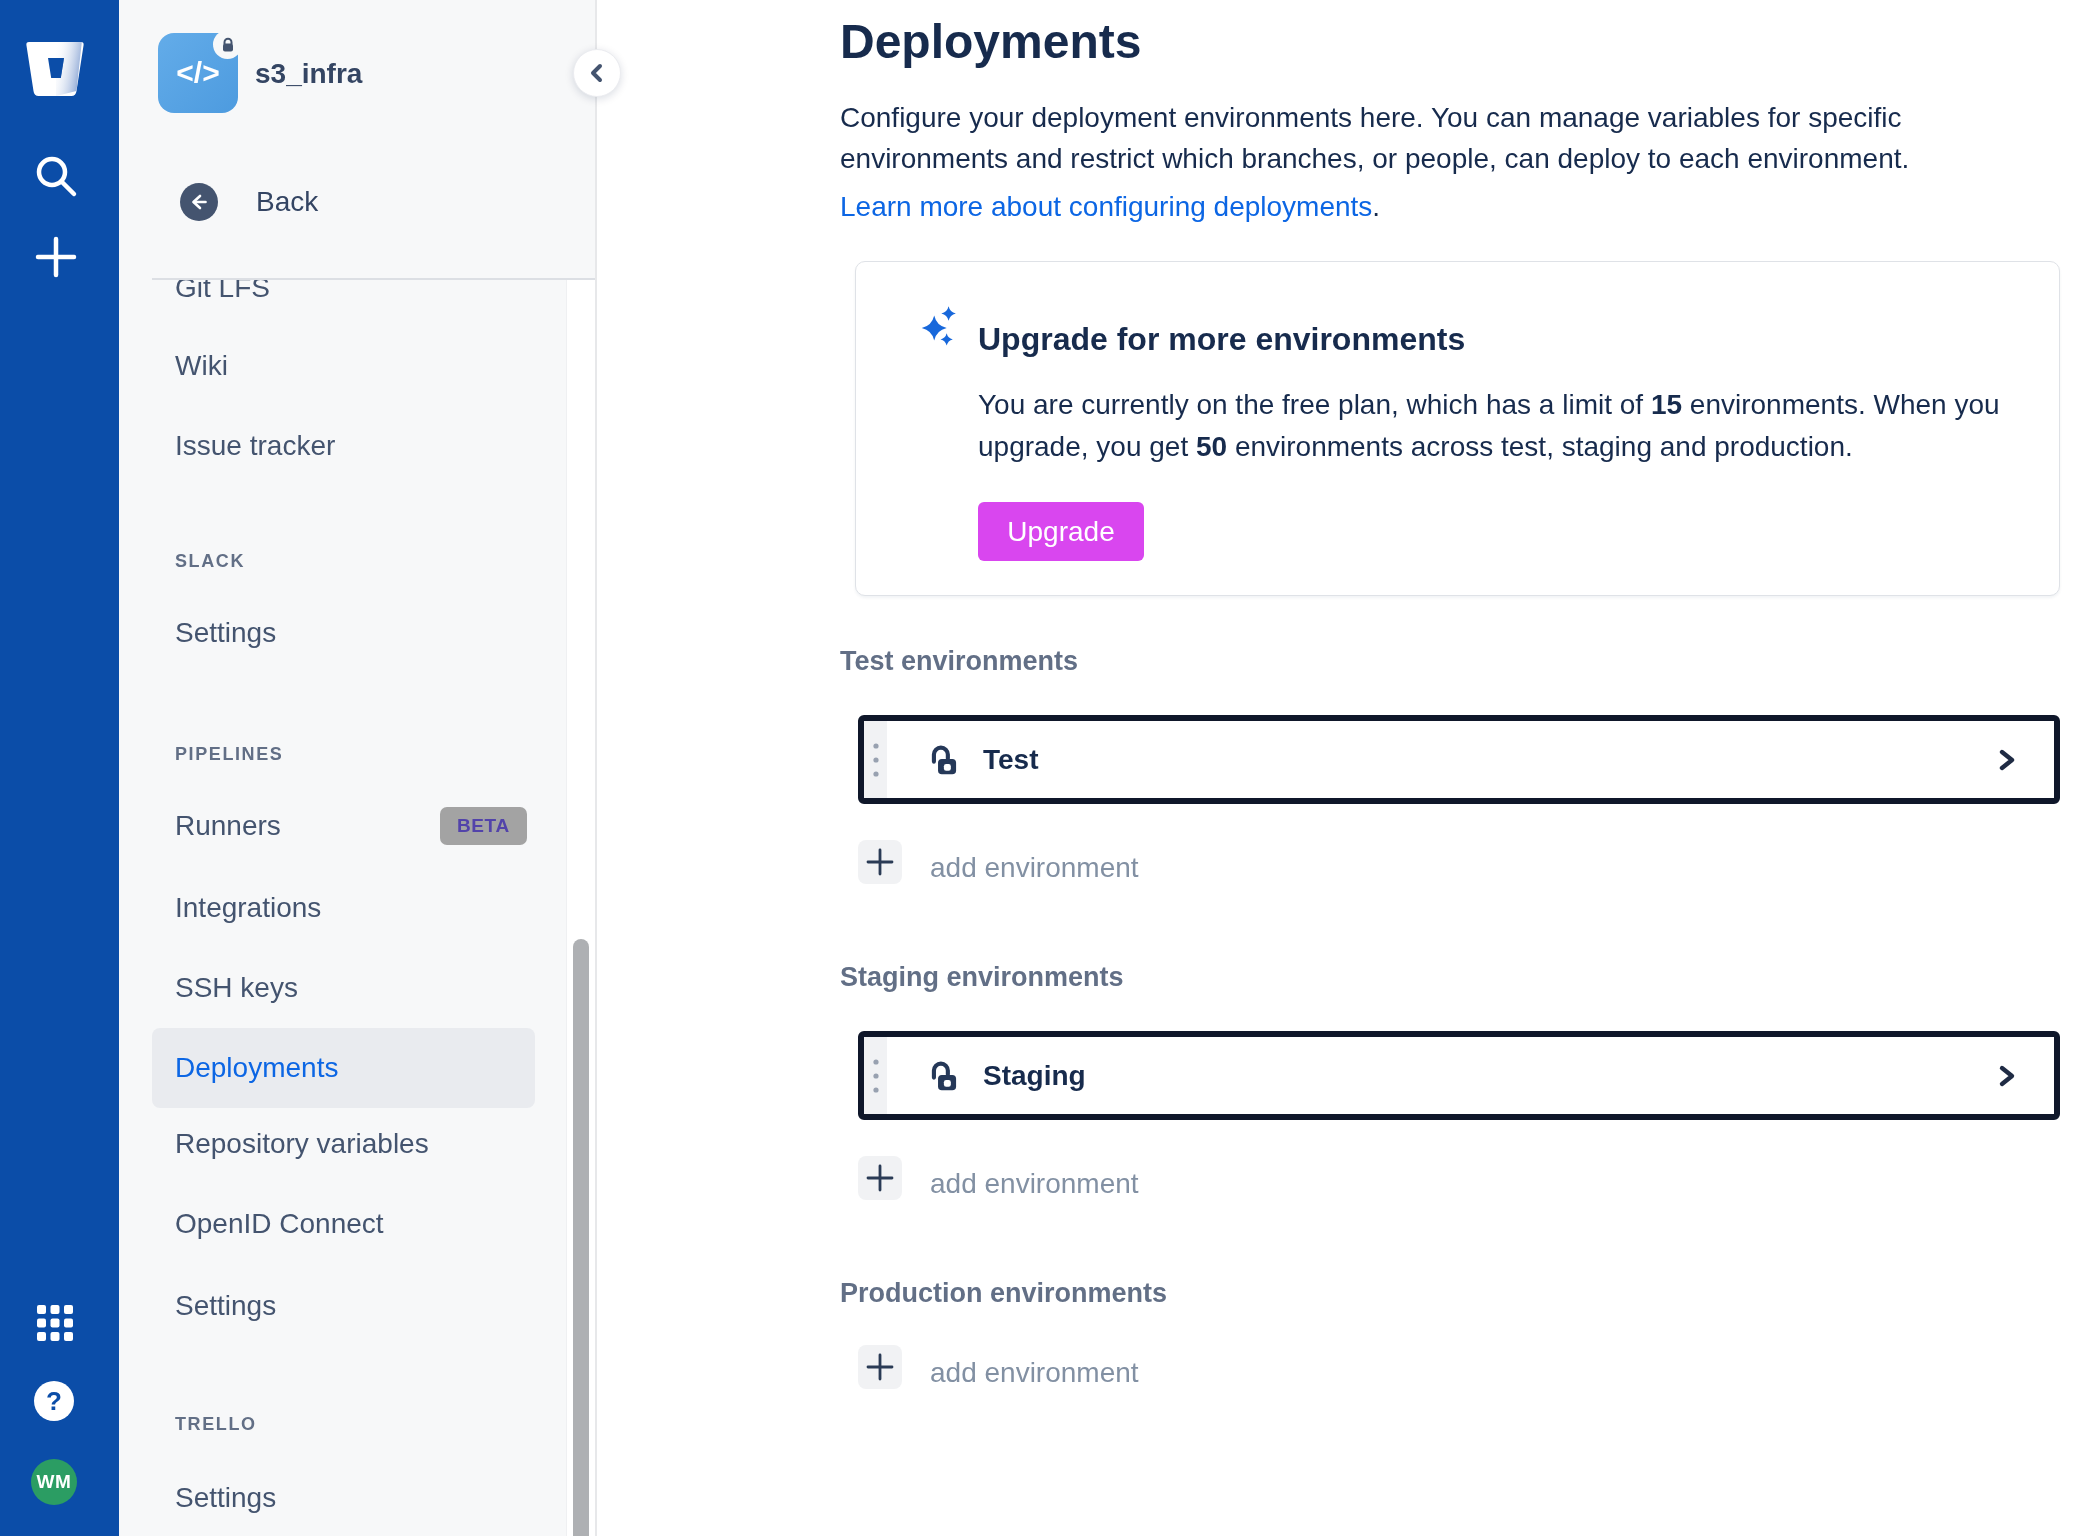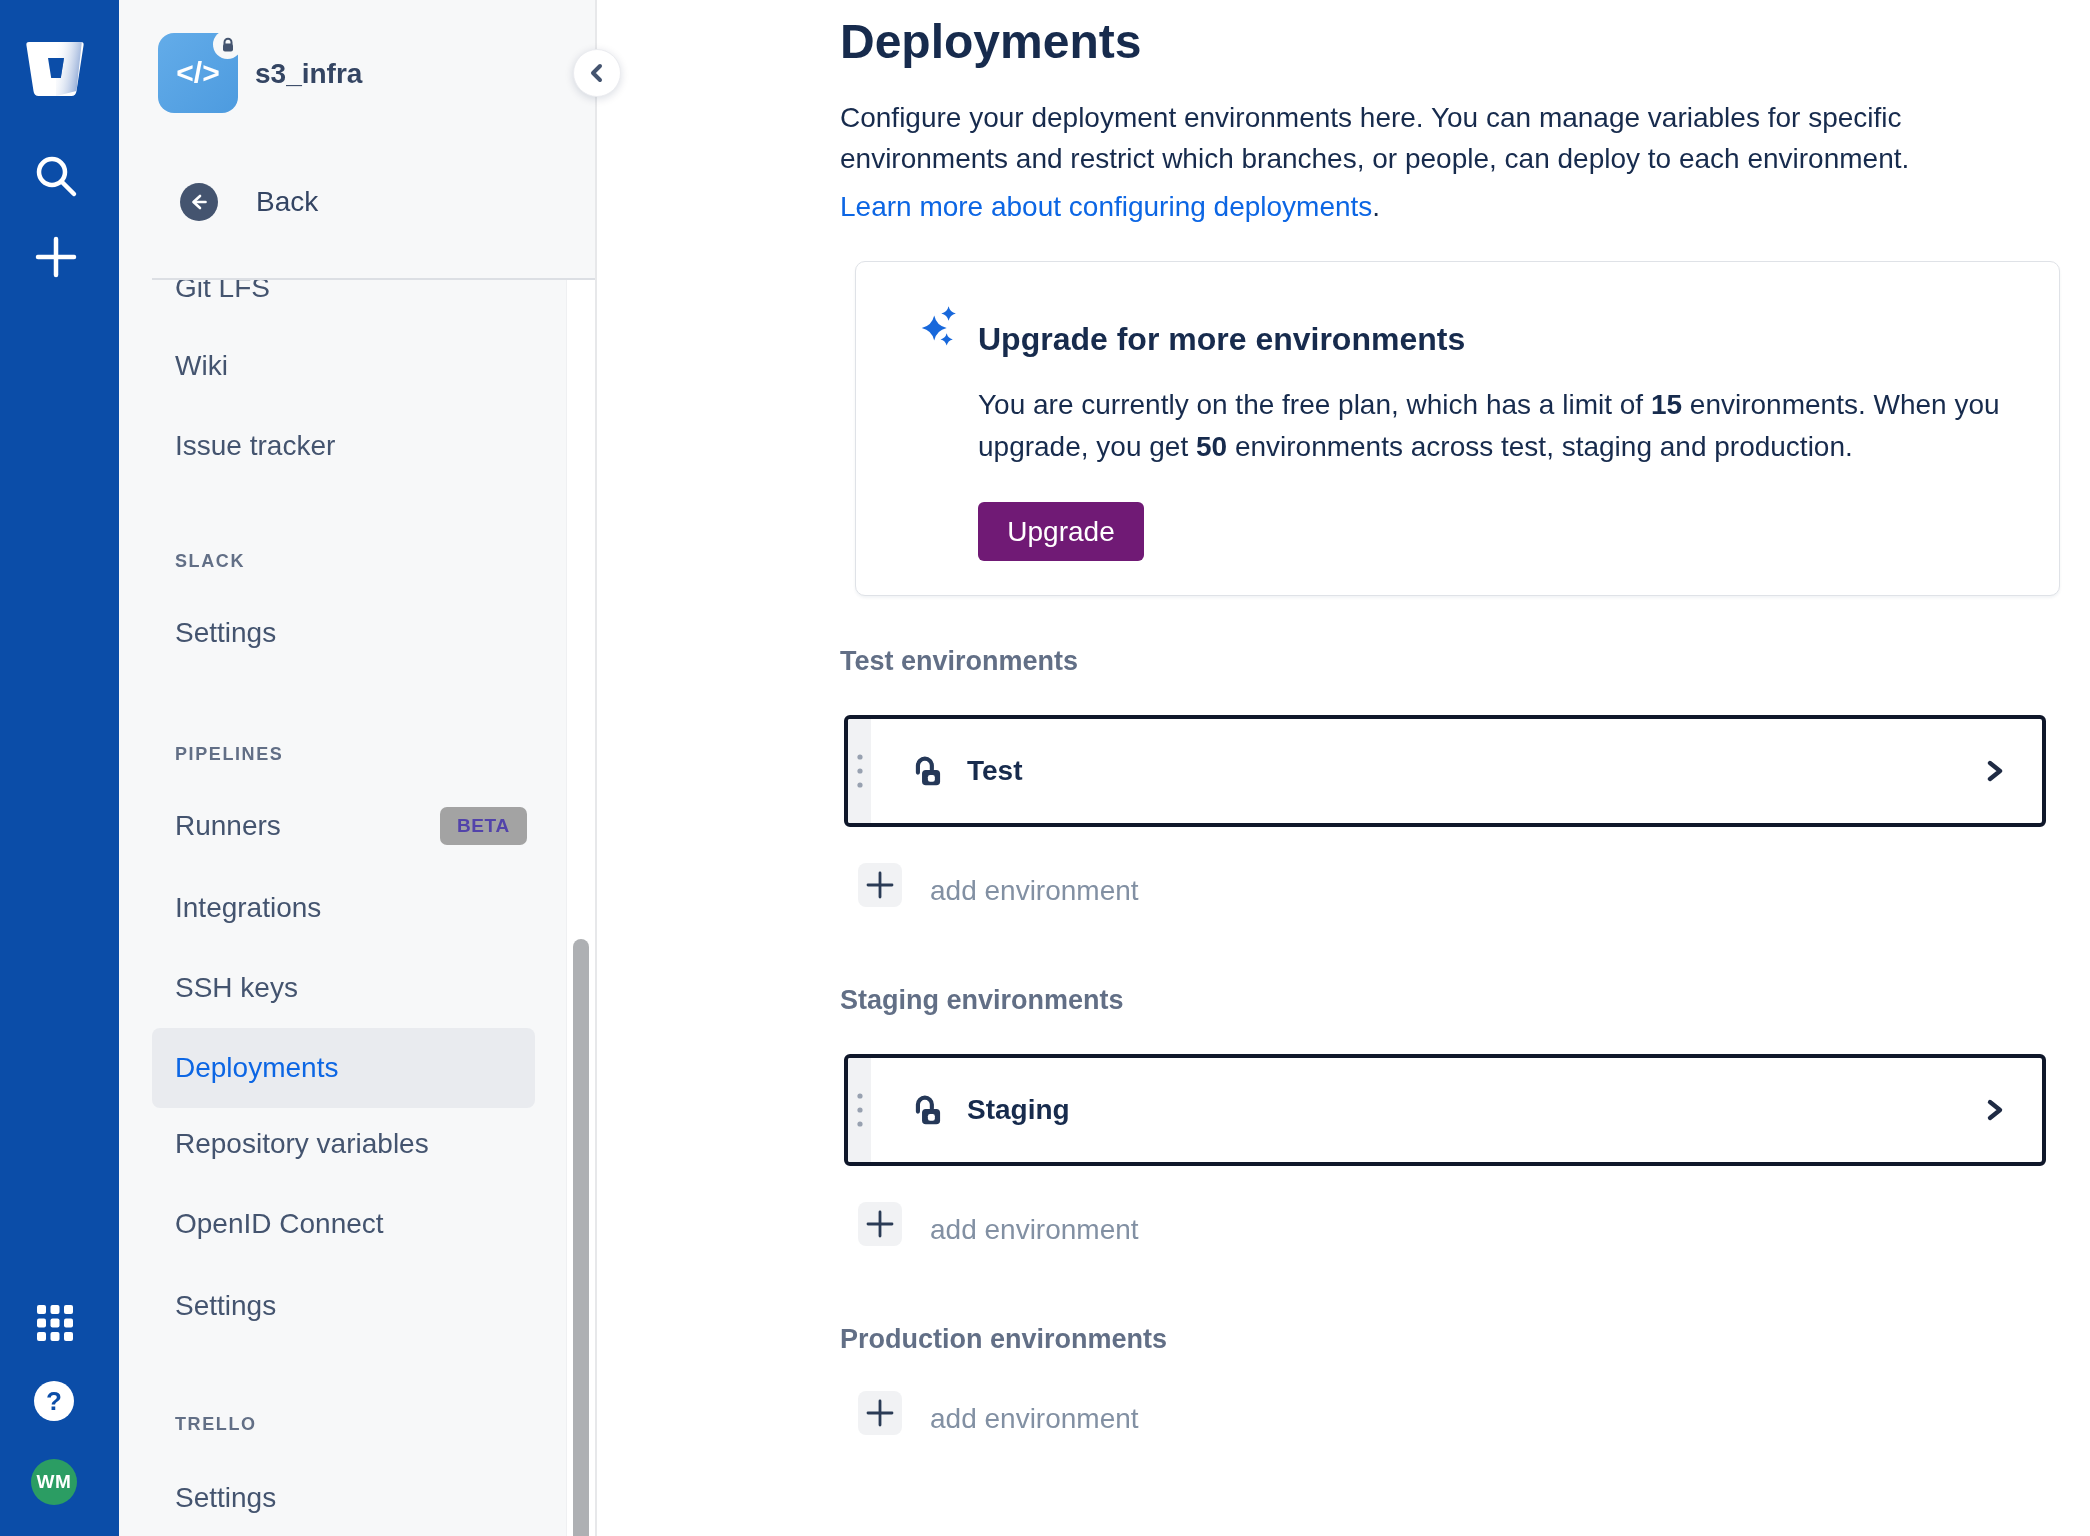--- a/index.html
+++ b/index.html
@@ -61,29 +61,29 @@
 
   .upgrade-card { margin-top:38px; margin-left:15px; width:1205px; border:1px solid #DFE2E7;
                   border-radius:10px; background:#fff; box-shadow:0 2px 3px rgba(23,43,77,.06);
                   padding:39px 40px 34px 60px; }
   .card-row { display:flex; }
   .card-icon { flex:0 0 46px; margin-top:2px; }
   .card-col { margin-left:16px; }
   .card-title { font-size:32px; font-weight:700; color:#172B4D; margin-top:20px; }
   .card-body { margin-top:26px; max-width:1040px; font-size:28px; line-height:42px; color:#172B4D; }
   .card-body b { font-weight:700; }
-  .upgrade-btn { margin-top:34px; width:166px; height:59px; background:#701a75; border:none;
+  .upgrade-btn { margin-top:34px; width:166px; height:59px; background:#d946ef; border:none;
                  border-radius:6px; color:#fff; font-size:28px; font-weight:500;
                  font-family:"Liberation Sans",sans-serif; cursor:pointer;
                  display:flex; align-items:center; justify-content:center; }
 
   .section-label { font-size:27px; font-weight:600; color:#626F86; }
   .sl-first { margin-top:50px; }
   .sl-next  { margin-top:78px; }
-  .env-row { margin-top:38px; margin-left:4px; width:1202px; height:112px; border:4px solid #0f172a;
+  .env-row { margin-top:38px; margin-left:18px; width:1202px; height:89px; border:6px solid #0f172a;
              border-radius:6px; background:#fff; display:flex; align-items:center; overflow:hidden;
              cursor:pointer; }
   .env-grip { width:23px; height:100%; background:#F1F2F4; display:flex; align-items:center;
               justify-content:center; cursor:grab; flex:0 0 23px; }
   .env-lock { margin-left:39px; width:38px; height:38px; flex:0 0 38px; }
   .env-name { margin-left:19px; font-size:28px; font-weight:700; color:#172B4D; }
   .env-spacer { flex:1 1 auto; }
   .env-chevron { margin-right:34px; width:26px; height:30px; flex:0 0 26px; }
   .add-row { margin-top:36px; margin-left:18px; display:flex; align-items:flex-end; cursor:pointer; }
   .add-btn { width:44px; height:44px; border-radius:8px; background:#F1F2F4; border:none;

